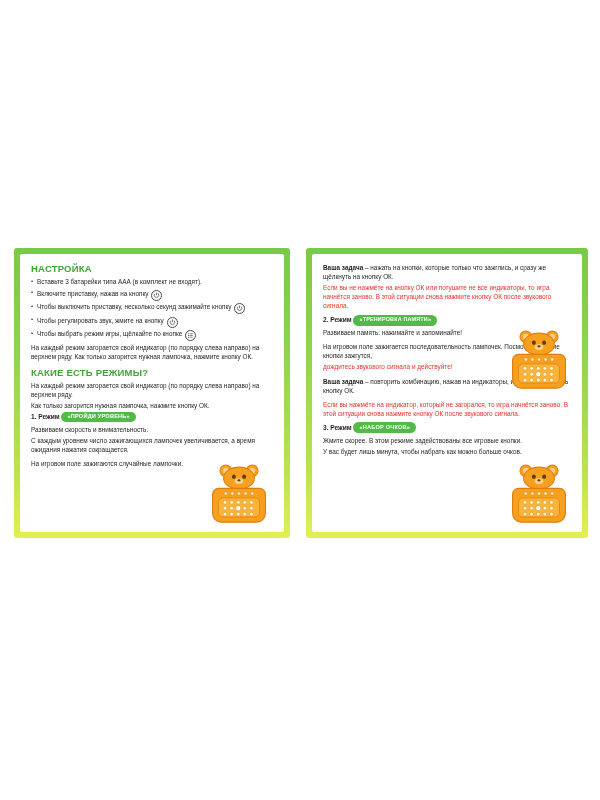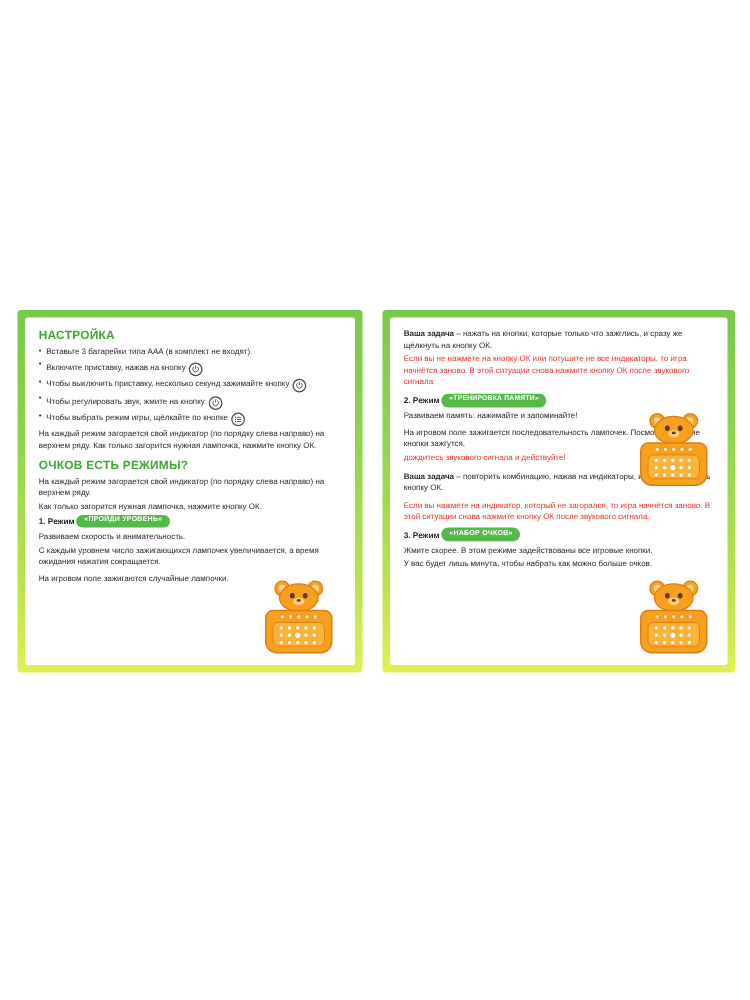--- a/index.html
+++ b/index.html
@@ -174,21 +174,21 @@
             <circle cx="4.4" cy="11" r="0.95" fill="#4b4b4b"></circle>
             <rect x="6.4" y="4.4" width="5.6" height="1.2" fill="#4b4b4b"></rect>
             <rect x="6.4" y="7.4" width="5.6" height="1.2" fill="#4b4b4b"></rect>
             <rect x="6.4" y="10.4" width="5.6" height="1.2" fill="#4b4b4b"></rect>
           </svg>
         </span>
       </div>
 
       <p>На каждый режим загорается свой индикатор (по порядку слева направо) на верхнем ряду. Как только загорится нужная лампочка, нажмите кнопку ОК.</p>
 
-      <div class="h-green spaced">ОЧКОВ ЕСТЬ РЕЖИМЫ?</div>
+      <div class="h-green spaced">КАКИЕ ЕСТЬ РЕЖИМЫ?</div>
 
       <p>На каждый режим загорается свой индикатор (по порядку слева направо) на верхнем ряду.</p>
       <p>Как только загорится нужная лампочка, нажмите кнопку ОК.</p>
 
       <p>
         <span class="mode-num">1.</span>
         <span class="mode-num">Режим</span>
         <span class="pill">«ПРОЙДИ УРОВЕНЬ»</span>
       </p>
 

